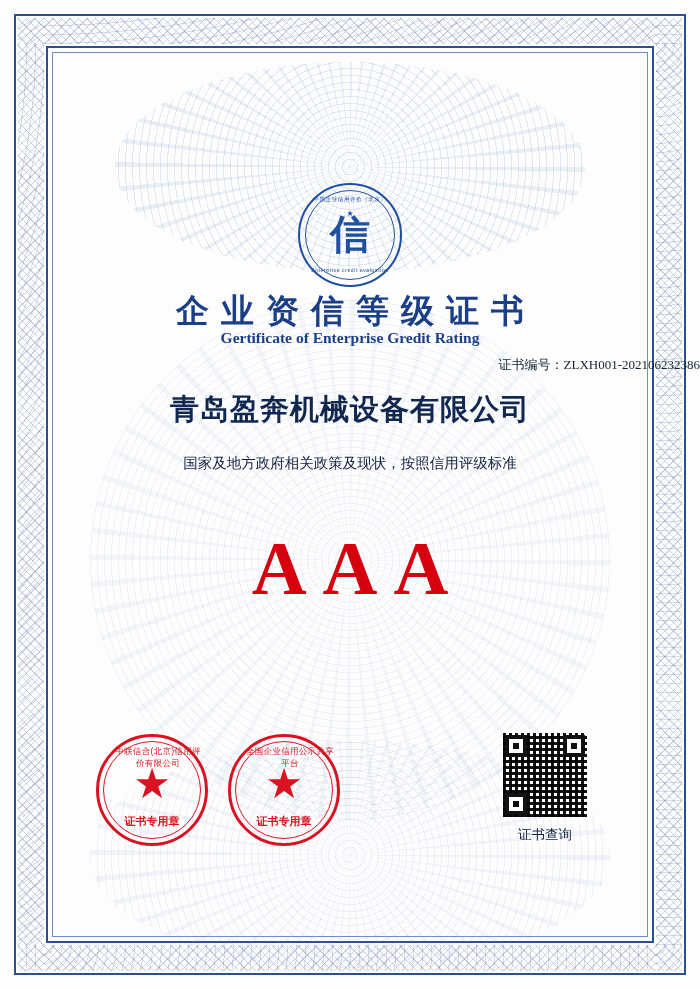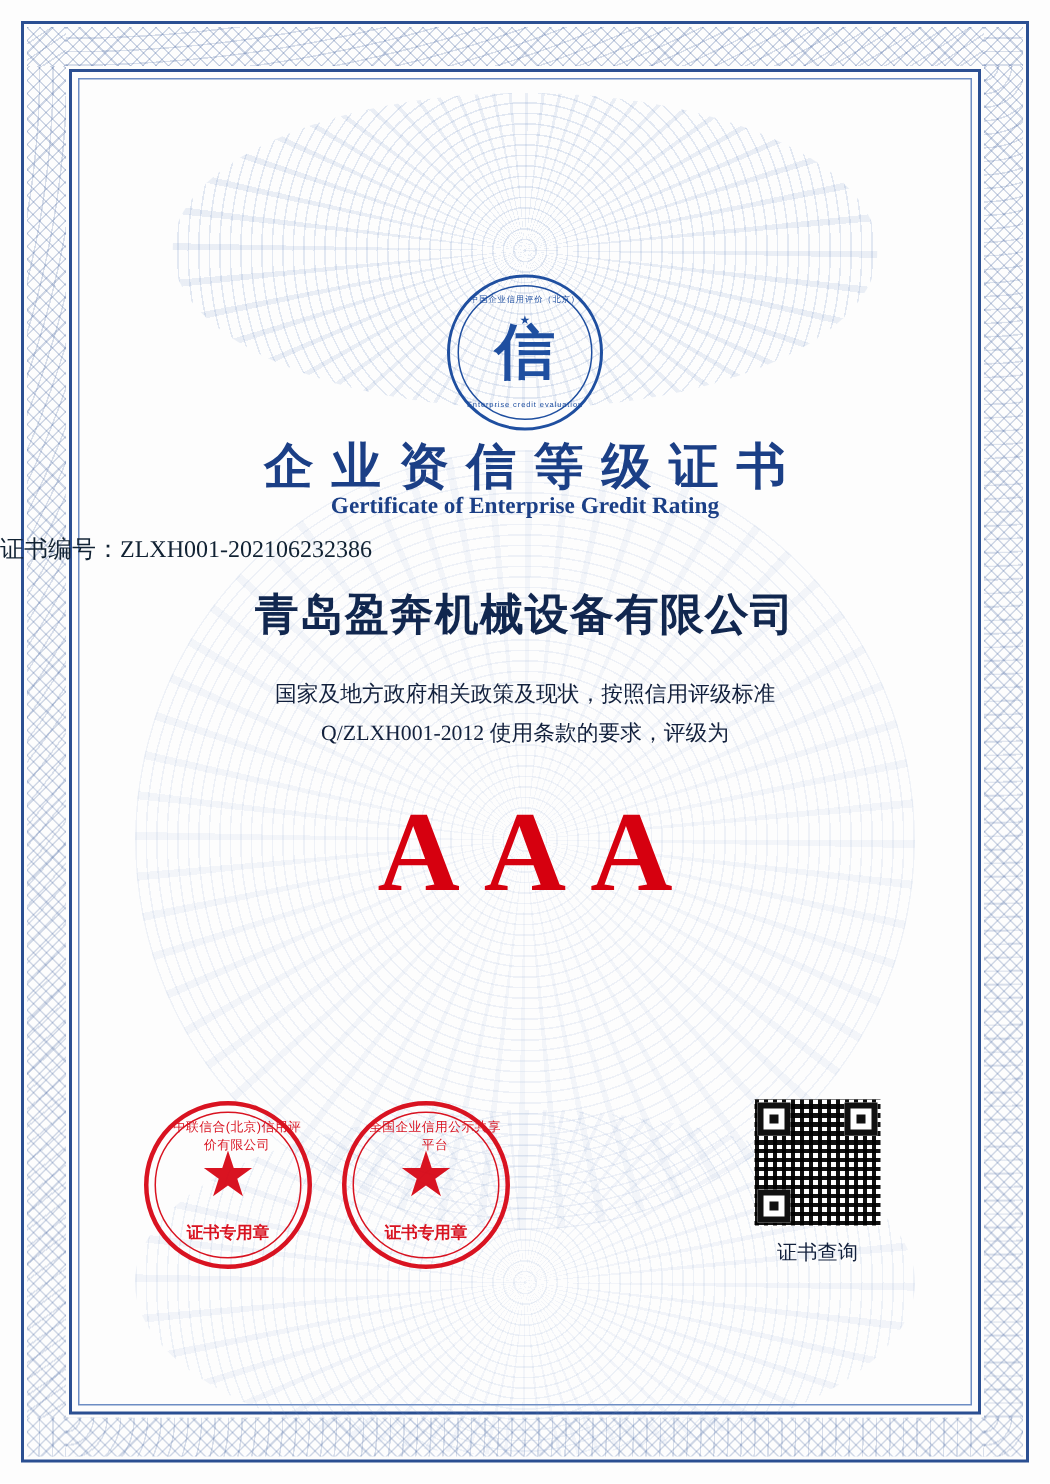--- a/index.html
+++ b/index.html
@@ -151,22 +151,22 @@
     font-size: 15.5px;
     font-weight: bold;
     color: #1b3f86;
     font-family: "Liberation Serif", serif;
   }
 
   .cert-no {
     position: absolute;
     left: 0; right: 0;
     top: 356px;
-    text-align: left;
-    font-size: 16px;
+    text-align: right;
+    font-size: 13px;
     color: #123;
     font-family: "Liberation Serif", serif;
   }
 
   .company {
     position: absolute;
     left: 0; right: 0;
     top: 390px;
     text-align: center;
     font-size: 29px;
@@ -338,21 +338,20 @@
 
     <div class="title-cn">企业资信等级证书</div>
     <div class="title-en">Gertificate of Enterprise Gredit Rating</div>
 
     <div class="cert-no">证书编号：ZLXH001-202106232386</div>
 
     <div class="company">青岛盈奔机械设备有限公司</div>
 
     <div class="body-text">
       <div>国家及地方政府相关政策及现状，按照信用评级标准</div>
-      <div>Q/ZLXH001-2012 使用条款的要求，评级为</div>
     </div>
 
     <div class="rating">AAA</div>
 
 
     <div class="seal seal-1">
       <div class="seal-arc">中联信合(北京)信用评价有限公司</div>
       <div class="seal-star">★</div>
       <div class="seal-bottom">证书专用章</div>
     </div>

